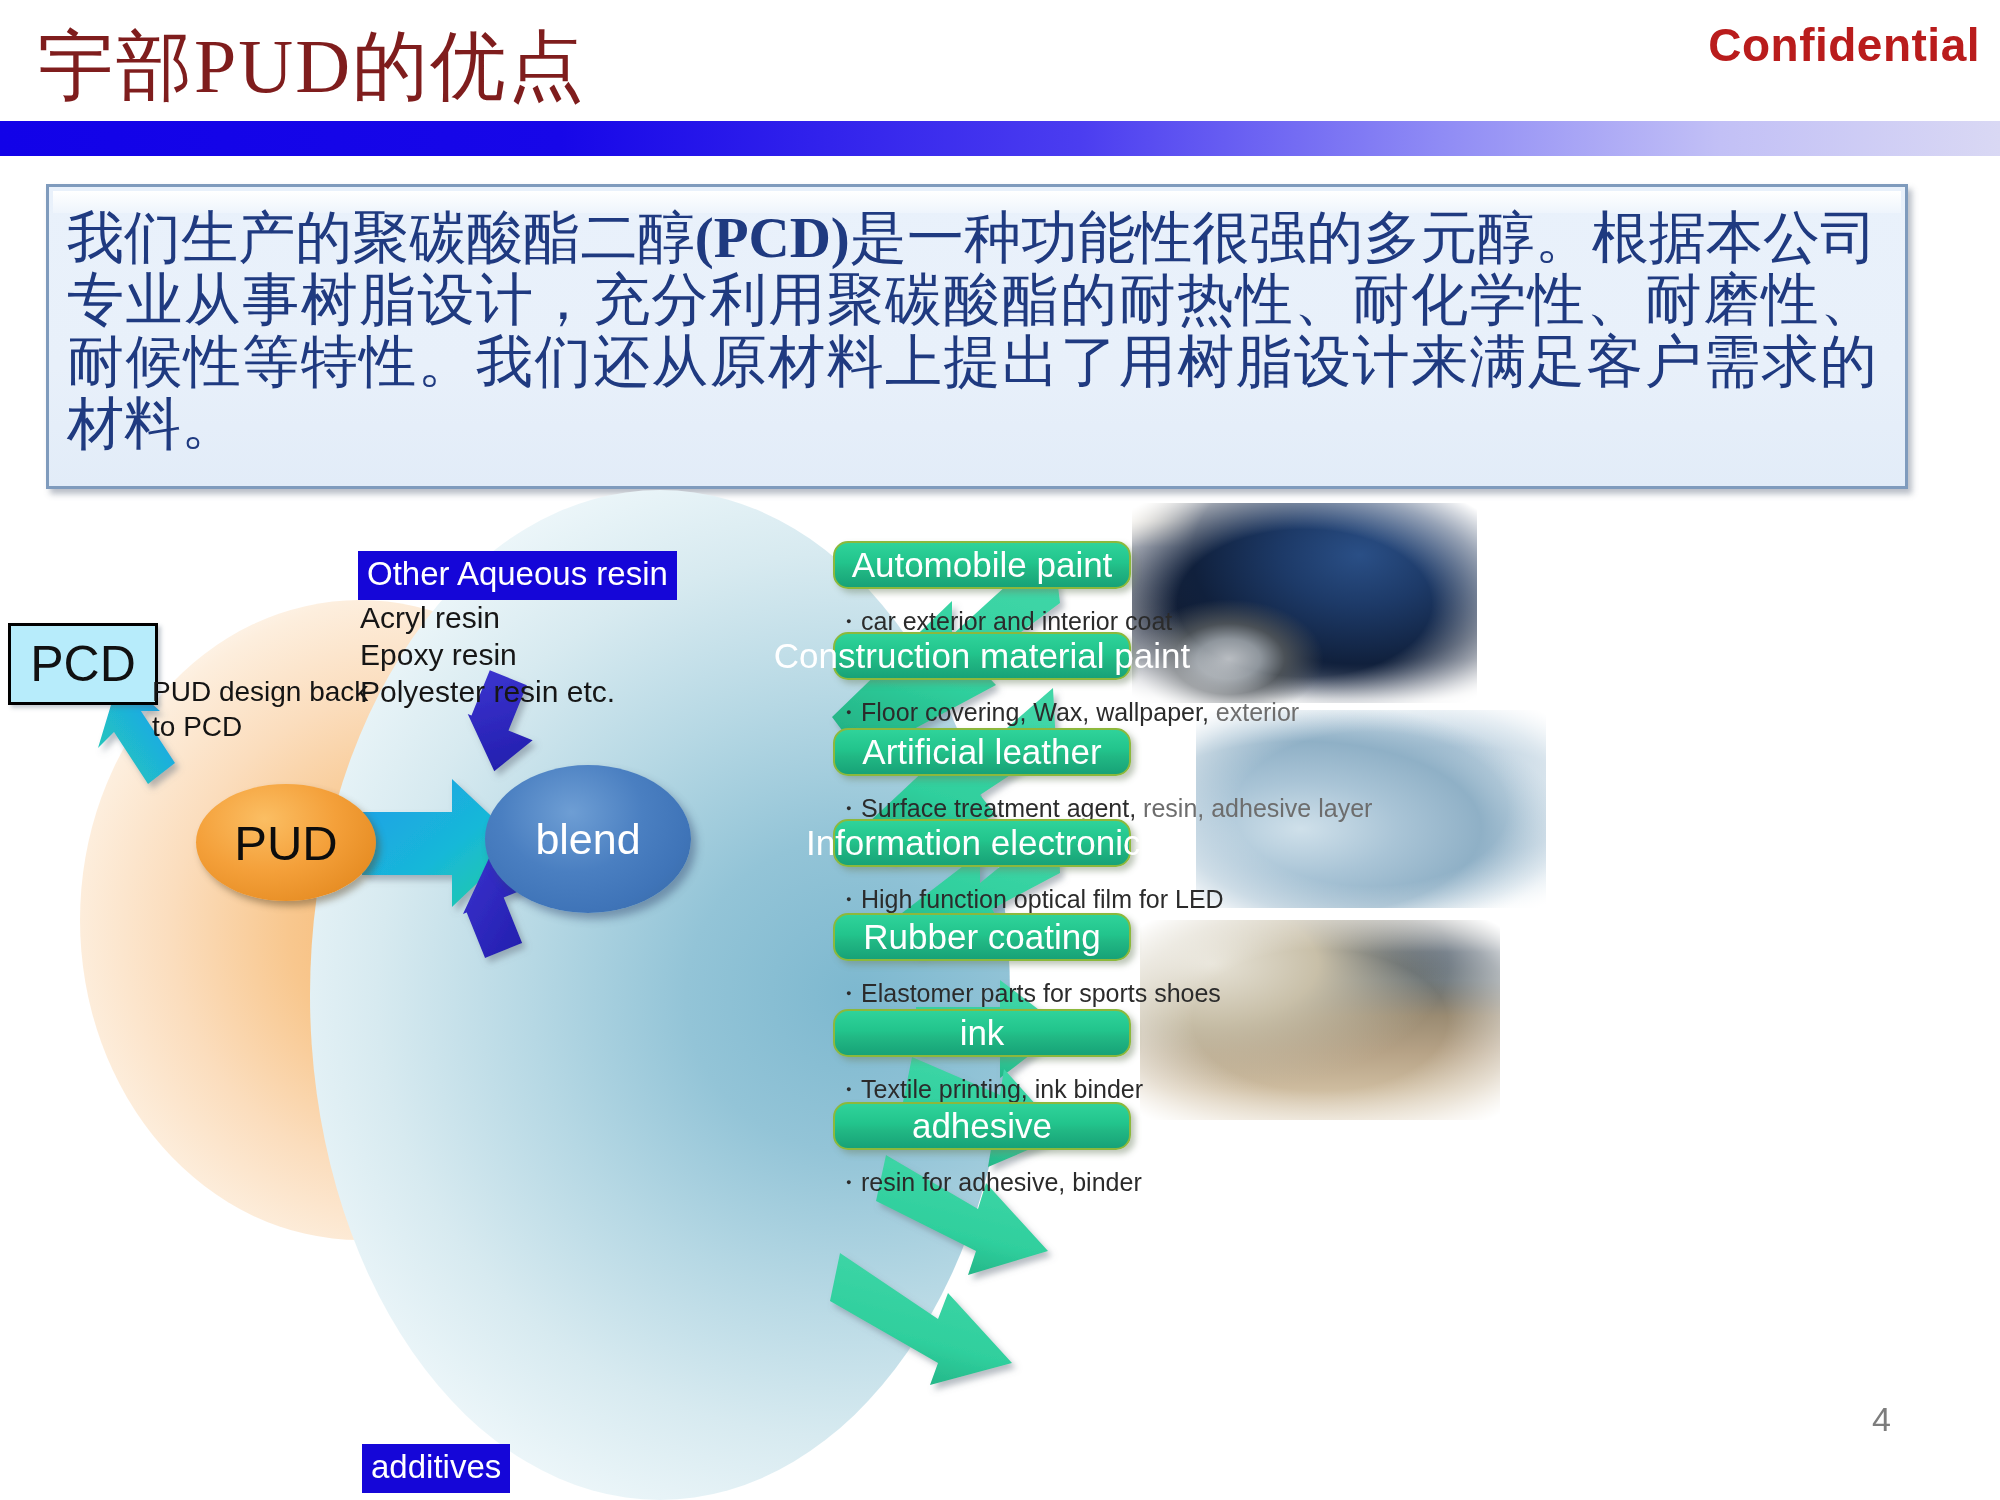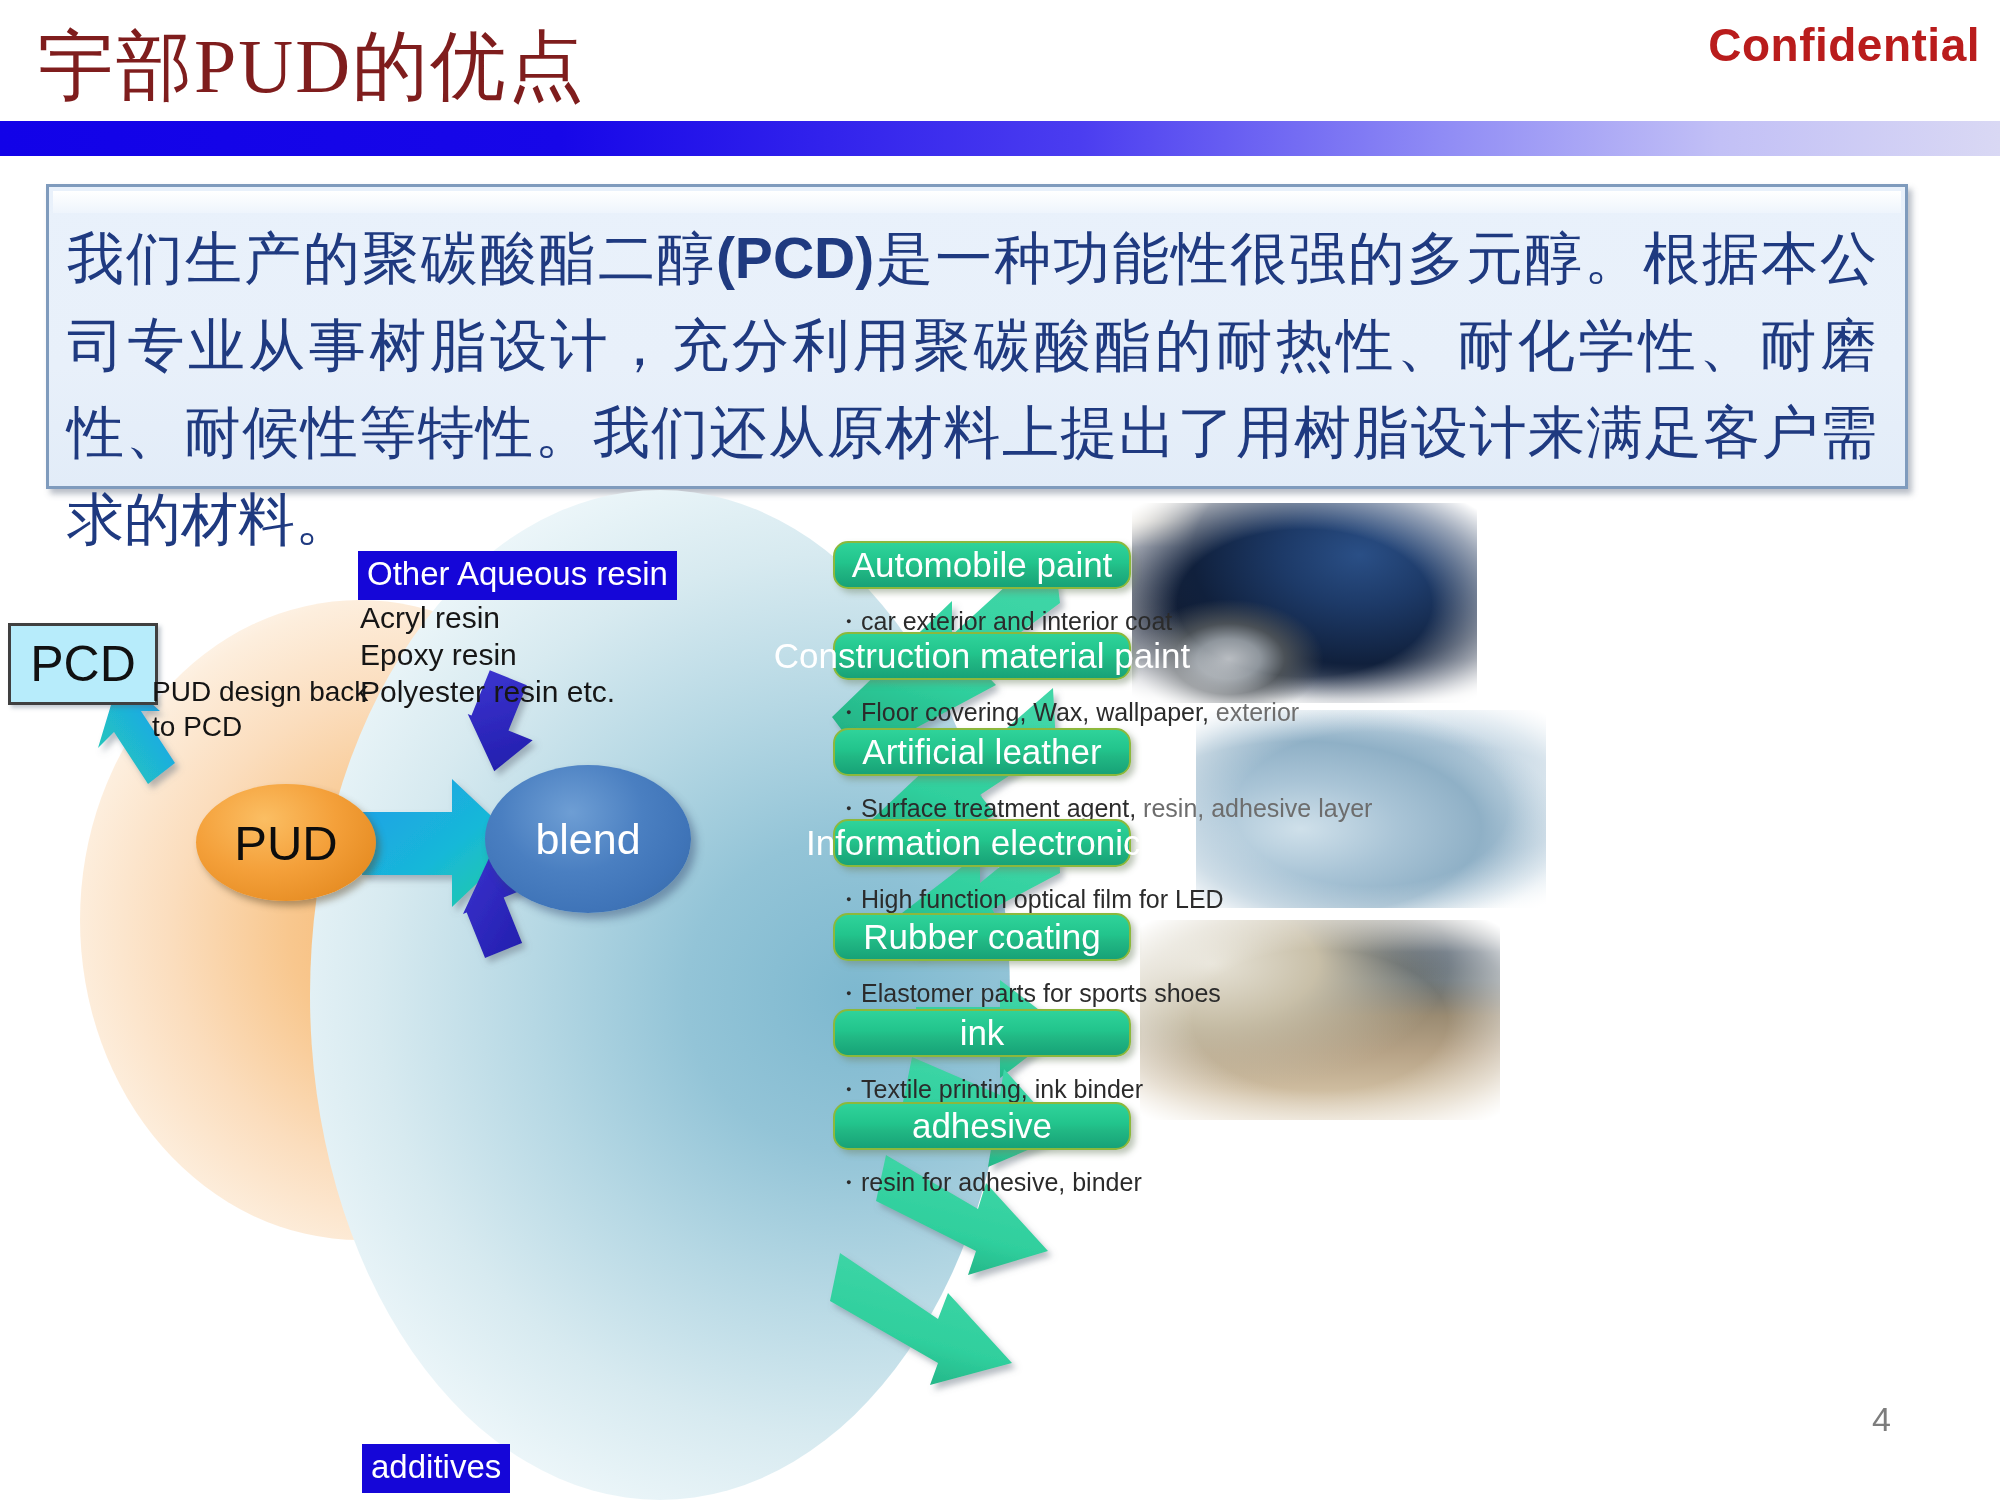--- a/index.html
+++ b/index.html
@@ -60,25 +60,25 @@
   #body-textbox::before {
     content: "";
     position: absolute;
     left: 4px; top: 4px; right: 4px;
     height: 22px;
     background: linear-gradient(to bottom, #ffffff 0%, #eef4fc 100%);
   }
   #body-paragraph {
     position: absolute;
     left: 18px;
-    top: 28px;
+    top: 20px;
     width: 1810px;
-    font-family: Liberation Sans, sans-serif;
+    font-family: Liberation Serif, serif;
     font-size: 57px;
-    line-height: 87px;
+    line-height: 62px;
     color: #1f3a80;
     text-align: justify;
     letter-spacing: 0px;
   }
   #body-paragraph .pcd-bold { font-weight: bold; }
 
   
   #diagram {
     position: absolute;
     left: 0;
@@ -108,21 +108,21 @@
   }
 
   
   #pcd-box {
     position: absolute;
     left: 8px;
     top: 128px;
     width: 150px;
     height: 82px;
     background: #b7ecfb;
-    border: 3px solid #404040;
+    border: 3px solid #000000;
     display: flex;
     align-items: center;
     justify-content: center;
     font-size: 50px;
     color: #111111;
     box-shadow: 3px 3px 4px rgba(90,110,130,0.35);
     box-sizing: border-box;
   }
 
   

